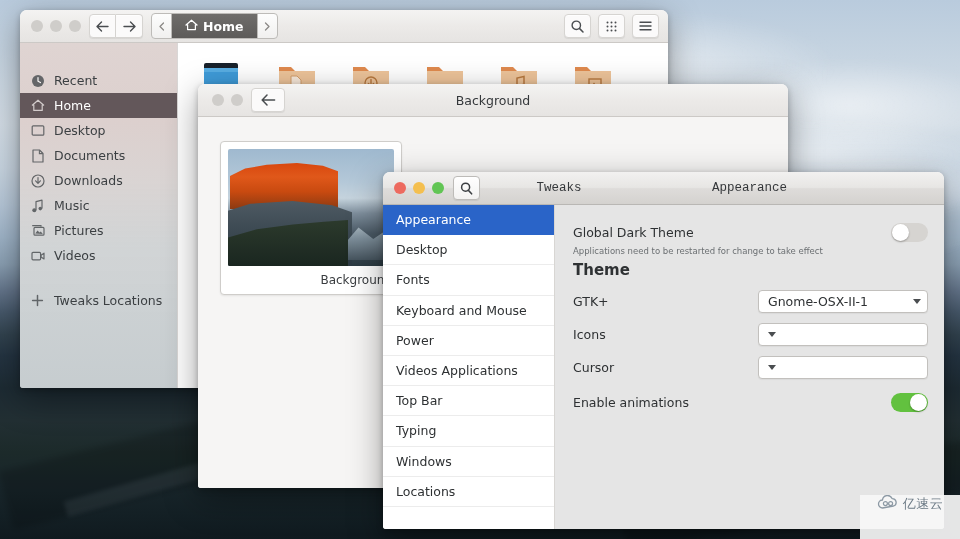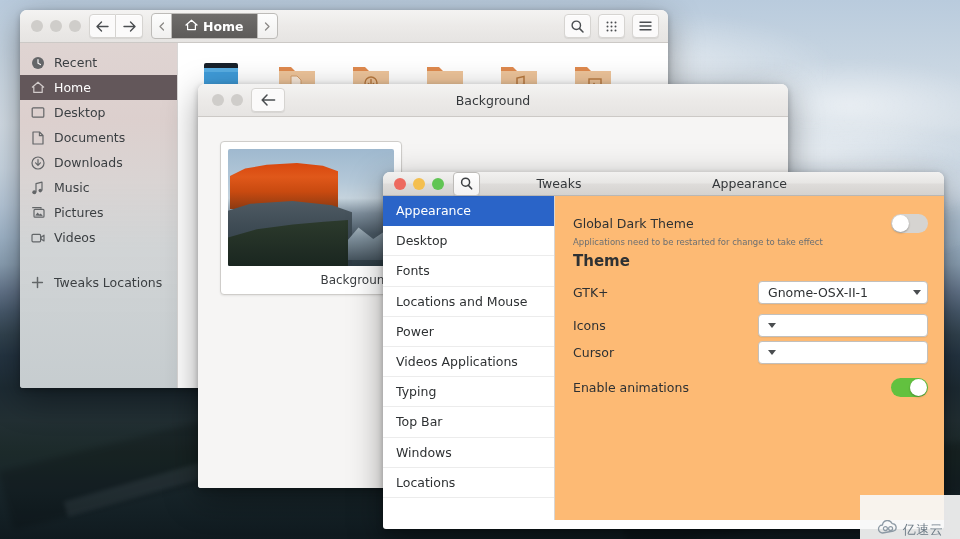--- a/index.html
+++ b/index.html
@@ -90,21 +90,21 @@
   .crumb-arrow { width: 19px; display: flex; align-items: center; justify-content: center; }
   .crumb-current {
     display: flex; align-items: center; gap: 5px; padding: 0 13px;
     background: linear-gradient(to bottom, #6f6d6b, #5d5b59);
     color: #fff; font-size: 12.5px; font-weight: bold;
     border-left: 1px solid #bdbbb8; border-right: 1px solid #bdbbb8;
   }
   #nau-right { margin-left: auto; display: flex; gap: 7px; }
   #nau-body { display: flex; height: calc(100% - 33px); }
   #nau-sidebar {
-    width: 158px; flex: 0 0 158px; padding-top: 7px;
+    width: 158px; flex: 0 0 158px; padding-top: 25px;
     background: rgba(245,244,243,0.55);
     border-right: 1px solid rgba(190,188,185,0.55);
     position: relative;
   }
   
   #nau-sidebar:before {
     content:""; position:absolute; inset:0;
     background: linear-gradient(to bottom,
        rgba(206,186,184,0.55) 0%, rgba(201,178,176,0.55) 22%,
        rgba(196,186,186,0.55) 40%, rgba(186,192,196,0.6) 60%,
@@ -160,35 +160,35 @@
     background: linear-gradient(to bottom, #c9d6dd, #7e8f9b 50%, #46545e);
     clip-path: polygon(0 72%, 16% 44%, 34% 62%, 52% 26%, 72% 52%, 88% 34%, 100% 58%, 100% 100%, 0 100%);
   }
   .wall-caption {
     height: 28px; display: flex; align-items: center; justify-content: flex-end;
     font-size: 12px; color: #3a3d40; padding-right: 2px;
   }
 
   
   #tweaks { left: 383px; top: 172px; width: 561px; height: 357px; }
-  #tweaks .titlebar { height: 24px; }
+  #tweaks .titlebar { height: 33px; font-family: Liberation Mono, monospace; }
   #tw-title-left { position: absolute; left: 0; width: 172px; text-align: center;
     font-size: 12.5px; color: #35383b; }
   #tw-title-right { position: absolute; left: 172px; right: 0; text-align: center;
     font-size: 12.5px; color: #35383b; }
   #tw-body { display: flex; height: calc(100% - 33px); }
   #tw-sidebar { width: 172px; flex: 0 0 172px; background: #fff;
     border-right: 1px solid #d8d6d3; overflow: hidden; }
   .tw-item {
     height: 30.2px; display: flex; align-items: center; padding: 0 13px;
     font-size: 12.5px; color: #2e3133;
     border-bottom: 1px solid #ececec; cursor: default;
   }
   .tw-item.selected { background: #2a64c8; color: #fff; border-bottom-color: #2a64c8; }
-  #tw-main { flex: 1; background: #fdba74; padding: 14px 16px 0 18px; position: relative; }
+  #tw-main { flex: 1; background: #e5e5e5; padding: 14px 16px 0 18px; position: relative; }
   .tw-row { display: flex; align-items: center; min-height: 26px; margin-bottom: 0; }
   .tw-row .label { font-size: 12.5px; color: #2e3133; flex: 0 0 auto; }
   .tw-row .spacer { flex: 1; }
   .tw-sub { font-size: 8.5px; color: #6b6f72; margin-top: 1px; margin-bottom: 5px; }
   .tw-section { font-size: 15px; font-weight: bold; color: #2e3133; margin: 2px 0 9px 0; }
   .combo {
     width: 170px; height: 23px; background: #fff;
     border: 1px solid #c2c0bd; border-radius: 4px;
     display: flex; align-items: center; padding: 0 6px 0 9px;
     font-size: 12.5px; color: #2e3133;
@@ -202,21 +202,21 @@
   .toggle.on  { background: #62c13f; }
   .toggle .knob { position: absolute; top: 1px; width: 17px; height: 17px;
     border-radius: 50%; background: #fff; box-shadow: 0 1px 2px rgba(0,0,0,0.3); }
   .toggle.off .knob { left: 1px; }
   .toggle.on  .knob { right: 1px; }
 
   
   #watermark {
     position: absolute; right: 0; bottom: 0; width: 100px; height: 44px;
     background: rgba(247,247,247,0.92);
-    display: flex; align-items: flex-end; justify-content: center; gap: 4px;
+    display: flex; align-items: flex-start; justify-content: center; gap: 4px;
   }
   #watermark .wm-text { font-size: 13px; color: #6d7b86; letter-spacing: .5px; }
 </style>
 </head>
 <body>
 
 <div id="desktop">
   <div class="cloud" style="left:420px; top:10px;  width:420px; height:110px;"></div>
   <div class="cloud" style="left:700px; top:60px;  width:300px; height:90px;"></div>
   <div class="cloud" style="left:640px; top:120px; width:340px; height:70px;"></div>
@@ -557,33 +557,33 @@
       <div class="tw-item selected">
           <span>Appearance</span>
         </div>
       <div class="tw-item">
           <span>Desktop</span>
         </div>
       <div class="tw-item">
           <span>Fonts</span>
         </div>
       <div class="tw-item">
-          <span>Locations and Mouse</span>
+          <span>Keyboard and Mouse</span>
         </div>
       <div class="tw-item">
           <span>Power</span>
         </div>
       <div class="tw-item">
           <span>Videos Applications</span>
         </div>
       <div class="tw-item">
+          <span>Top Bar</span>
+        </div>
+      <div class="tw-item">
           <span>Typing</span>
-        </div>
-      <div class="tw-item">
-          <span>Top Bar</span>
         </div>
       <div class="tw-item">
           <span>Windows</span>
         </div>
       <div class="tw-item">
           <span>Locations</span>
         </div>
     </div>
 
     <div id="tw-main">
@@ -600,21 +600,21 @@
 
       <div class="tw-row" style="margin-bottom:7px;">
         <div class="label">GTK+</div>
         <div class="spacer"></div>
         <div class="combo">
           <span class="cval">Gnome-OSX-II-1</span>
           <span class="caret"></span>
         </div>
       </div>
 
-      <div class="tw-row" style="margin-bottom:1px;">
+      <div class="tw-row" style="margin-bottom:7px;">
         <div class="label">Icons</div>
         <div class="spacer"></div>
         <div class="combo">
           <span class="caret"></span>
         </div>
       </div>
 
       <div class="tw-row" style="margin-bottom:9px;">
         <div class="label">Cursor</div>
         <div class="spacer"></div>

